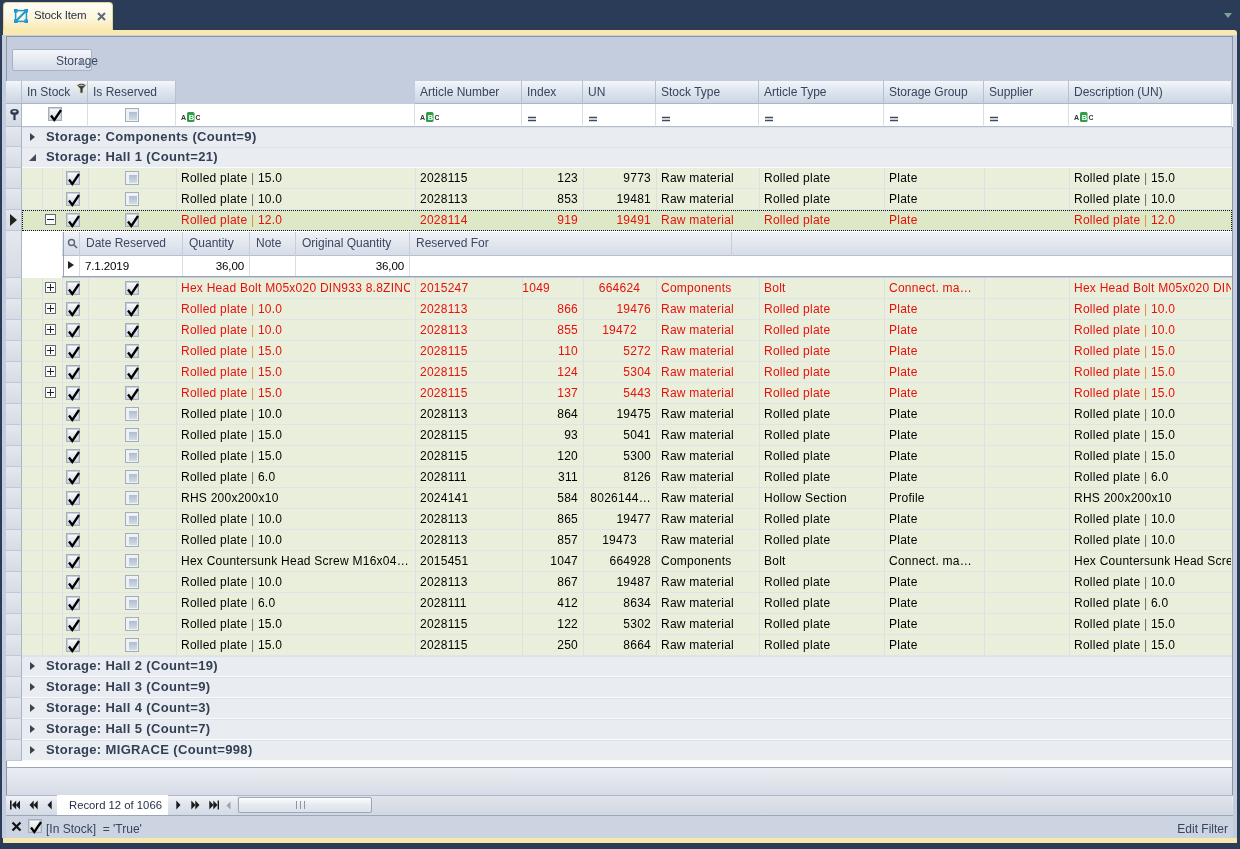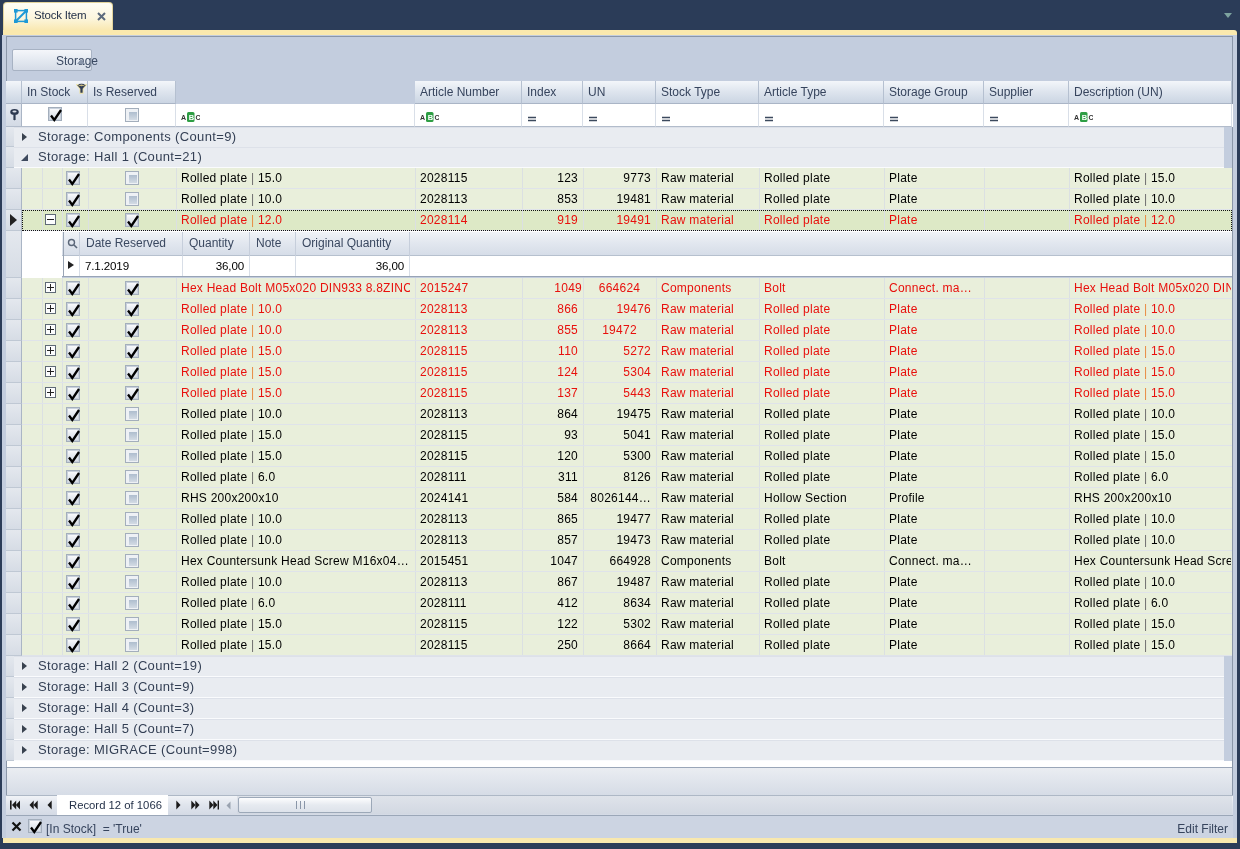--- a/index.html
+++ b/index.html
@@ -13,21 +13,21 @@
 .gbtn { left:12px; top:49px; width:80px; height:22px; background:linear-gradient(#f4f6fa,#e3e8f0 55%,#d5dce7);
   border:1px solid #a7b2c3; border-radius:2px; color:#3a4962; }
 .gbtn span { position:absolute; left:7px; top:4px;margin-left:36px; }
 .hdrrow { left:6px; top:81px; width:1227px; height:23px; }
 .hcell { position:absolute; top:0; height:23px; background:linear-gradient(#f3f6fa,#dee5ee 48%,#cbd5e3);
   border-right:1px solid #b5c0d0; border-bottom:1px solid #aab5c6; color:#36445d; }
 .hcell span { position:absolute; left:5px; top:4px; white-space:nowrap; }
 .frow { left:6px; top:104px; width:1227px; height:23px; background:#fff; }
 .fcell { position:absolute; top:0; height:23px; background:#fff; border-right:1px solid #d9dfe8; border-bottom:1px solid #b2bccb; }
 .gutter { position:absolute; background:linear-gradient(#e4e8ee,#d6dce5); border-right:1px solid #aab5c5; border-bottom:1px solid #bfc8d4; }
-.grow { position:absolute; left:14px; width:1210px; height:21px; background:#e9ecf1; border-bottom:1px solid #fafbfd; box-shadow:inset 0 1px 0 #dde1e9; color:#333f54; font-weight:normal; }
+.grow { position:absolute; left:22px; width:1210px; height:21px; background:#e9ecf1; border-bottom:1px solid #fafbfd; box-shadow:inset 0 1px 0 #dde1e9; color:#333f54; font-weight:bold; }
 .grow span { position:absolute; left:24px; top:2px; font-size:13px; letter-spacing:0.35px; }
 .drow { position:absolute; left:22px; width:1210px; height:21px; background:#e9efdb; }
 .dcell { position:absolute; top:0; height:20px; overflow:hidden; white-space:nowrap; color:#000; letter-spacing:0.25px; }
 .vline { position:absolute; top:0; width:1px; height:21px; background:#dbe0e2; }
 .hline { position:absolute; left:0; bottom:0; width:100%; height:1px; background:#dfe3ea; }
 .red { color:#e8100c; }
 .red .pipe { color:#e88a40; }
 .pipe { color:#6d6d6d; }
 .cb { position:absolute; width:14px; height:14px; border:1px solid #a3aebc; box-shadow:inset 0 0 0 1px #c9d1dc; background:linear-gradient(#fdfdfe,#e9edf2 40%,#d7dde6); }
 
@@ -321,20 +321,23 @@
     </div>
     <div class="dhc" style="left:121px;width:67px">
       <span>Quantity</span>
     </div>
     <div class="dhc" style="left:188px;width:46px">
       <span>Note</span>
     </div>
     <div class="dhc" style="left:234px;width:114px">
       <span>Original Quantity</span>
     </div>
+    <div class="dhc" style="left:348px;width:322px">
+      <span>Reserved For</span>
+    </div>
   </div>
 <svg class="abs" style="left:67px;top:238px" width="11" height="11" viewBox="0 0 11 11">
 <circle cx="4.5" cy="4.5" r="3" fill="none" stroke="#5a6678" stroke-width="1.4"></circle>
 <line x1="7" y1="7" x2="10" y2="10" stroke="#5a6678" stroke-width="1.6"></line>
   </svg>
 <div class="abs detrow">
     <div class="dtc" style="left:0px;width:18px"></div>
     <div class="dtc" style="left:18px;width:103px;">
       <span style="position:relative;left:0;top:3px;padding:0 5px;display:block;">7.1.2019</span>
     </div>
@@ -373,21 +376,21 @@
       <path d="M2 8.5 L5.3 13 L12 3" stroke="#000" stroke-width="2.3" fill="none"></path>
     </svg>
   </div>
 <div class="abs cb" style="left:125px;top:281px">
     <svg width="15" height="17" viewBox="0 0 15 17" style="position:absolute;left:0;top:-1px">
       <path d="M2 8.5 L5.3 13 L12 3" stroke="#000" stroke-width="2.3" fill="none"></path>
     </svg>
   </div>
 <div class="abs dcell red" style="left:181px;top:281px;width:229px;">Hex Head Bolt M05x020 DIN933 8.8ZINC</div>
 <div class="abs dcell red" style="left:420px;top:281px;width:97px;">2015247</div>
-<div class="abs dcell red" style="left:531px;top:281px;width:51px;text-align:right;">1049</div>
+<div class="abs dcell red" style="left:499px;top:281px;width:51px;text-align:right;">1049</div>
 <div class="abs dcell red" style="left:588px;top:281px;width:63px;text-align:center;">664624</div>
 <div class="abs dcell red" style="left:661px;top:281px;width:93px;">Components</div>
 <div class="abs dcell red" style="left:764px;top:281px;width:115px;">Bolt</div>
 <div class="abs dcell red" style="left:889px;top:281px;width:90px;">Connect. ma…</div>
 <div class="abs dcell red" style="left:1074px;top:281px;width:157px;">Hex Head Bolt M05x020 DIN933 8.8</div>
 <div class="drow" style="top:299px">
     <div class="vline" style="left:20px"></div>
     <div class="vline" style="left:40px"></div>
     <div class="vline" style="left:66px"></div>
     <div class="vline" style="left:154px"></div>
@@ -776,21 +779,21 @@
     <svg width="15" height="17" viewBox="0 0 15 17" style="position:absolute;left:0;top:-1px">
       <path d="M2 8.5 L5.3 13 L12 3" stroke="#000" stroke-width="2.3" fill="none"></path>
     </svg>
   </div>
 <div class="abs cbe" style="left:125px;top:533px">
     <i></i>
   </div>
 <div class="abs dcell" style="left:181px;top:533px;width:229px;">Rolled plate <span class="pipe">|</span> 10.0</div>
 <div class="abs dcell" style="left:420px;top:533px;width:97px;">2028113</div>
 <div class="abs dcell" style="left:527px;top:533px;width:51px;text-align:right;">857</div>
-<div class="abs dcell" style="left:588px;top:533px;width:63px;text-align:right;">19473</div>
+<div class="abs dcell" style="left:588px;top:533px;width:63px;text-align:center;">19473</div>
 <div class="abs dcell" style="left:661px;top:533px;width:93px;">Raw material</div>
 <div class="abs dcell" style="left:764px;top:533px;width:115px;">Rolled plate</div>
 <div class="abs dcell" style="left:889px;top:533px;width:90px;">Plate</div>
 <div class="abs dcell" style="left:1074px;top:533px;width:157px;">Rolled plate <span class="pipe">|</span> 10.0</div>
 <div class="drow" style="top:551px">
     <div class="vline" style="left:20px"></div>
     <div class="vline" style="left:40px"></div>
     <div class="vline" style="left:66px"></div>
     <div class="vline" style="left:154px"></div>
     <div class="vline" style="left:393px"></div>

